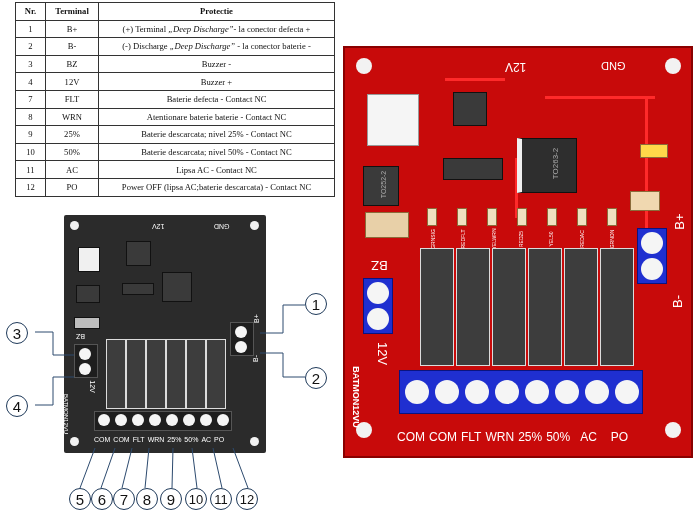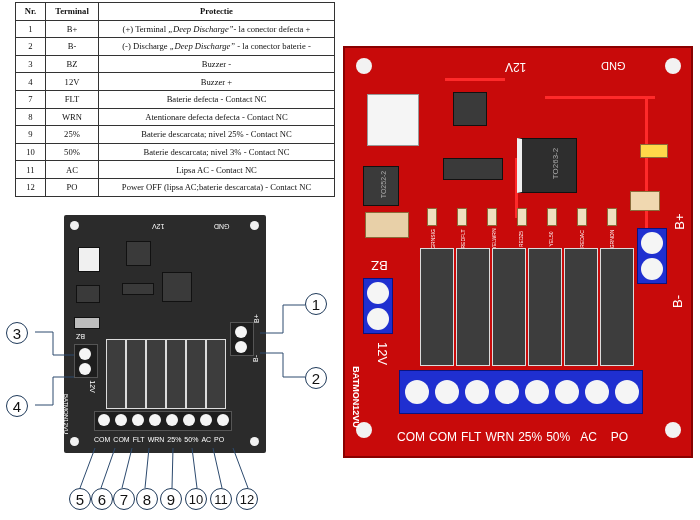--- a/index.html
+++ b/index.html
@@ -67,31 +67,31 @@
         <td>Buzzer +</td>
       </tr>
     <tr>
         <td>7</td>
         <td>FLT</td>
         <td>Baterie defecta - Contact NC</td>
       </tr>
     <tr>
         <td>8</td>
         <td>WRN</td>
-        <td>Atentionare defecta defecta - Contact NC</td>
+        <td>Atentionare baterie baterie - Contact NC</td>
       </tr>
     <tr>
         <td>9</td>
         <td>25%</td>
         <td>Baterie descarcata; nivel 25% - Contact NC</td>
       </tr>
     <tr>
         <td>10</td>
         <td>50%</td>
-        <td>Baterie descarcata; nivel 3% - Contact NC</td>
+        <td>Baterie descarcata; nivel 50% - Contact NC</td>
       </tr>
     <tr>
         <td>11</td>
         <td>AC</td>
         <td>Lipsa AC - Contact NC</td>
       </tr>
     <tr>
         <td>12</td>
         <td>PO</td>
         <td>Power OFF (lipsa AC;baterie descarcata) - Contact NC</td>

